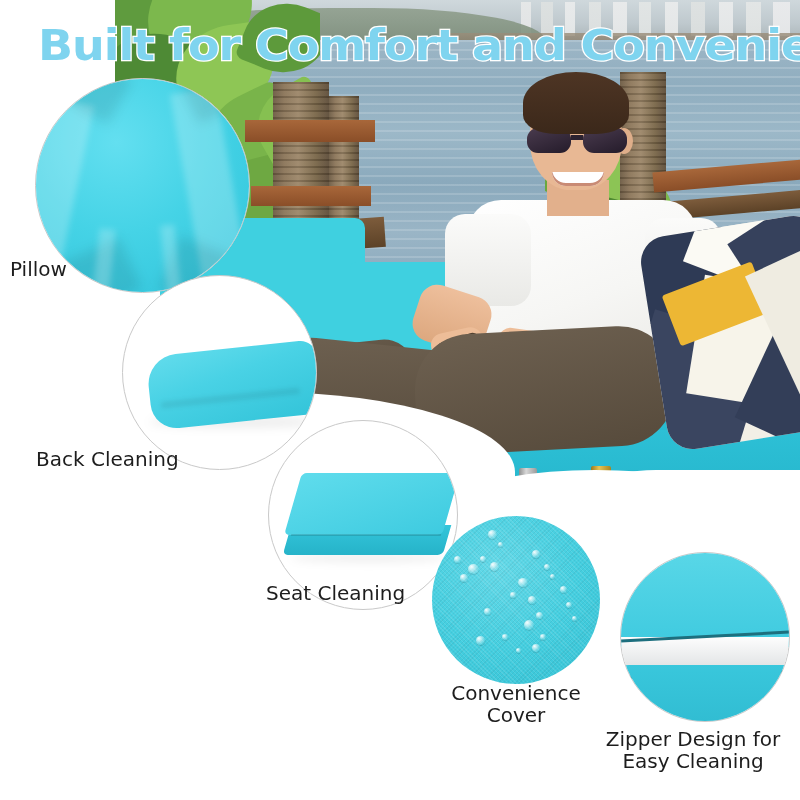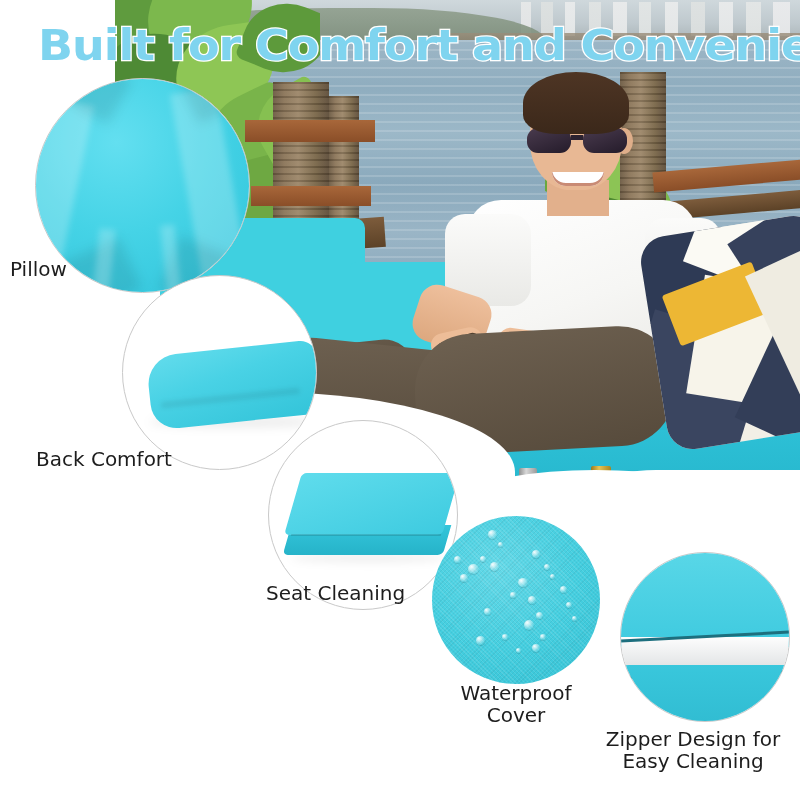--- a/index.html
+++ b/index.html
@@ -276,21 +276,21 @@
     <div class="c1-shadow" style="left:130px;top:170px;width:84px;height:58px;transform:rotate(22deg)"></div>
     <div class="c1-fold" style="left:60px;top:150px;width:16px;height:70px;transform:rotate(6deg)"></div>
     <div class="c1-fold" style="left:128px;top:146px;width:14px;height:74px;transform:rotate(-6deg)"></div>
   </div>
   <div class="label" style="left:10px;top:258px;">Pillow</div>
 
   <div class="circle" style="left:122px;top:275px;width:195px;height:195px;">
     <div class="bc-shadow"></div>
     <div class="bc-pillow"></div>
   </div>
-  <div class="label" style="left:36px;top:448px;">Back Comfort</div>
+  <div class="label" style="left:36px;top:448px;">Back Cleaning</div>
 
   <div class="circle" style="left:268px;top:420px;width:190px;height:190px;">
     <div class="sc-shadow"></div>
     <div class="sc-side"></div>
     <div class="sc-top"></div>
     <div class="sc-line"></div>
   </div>
   <div class="label" style="left:266px;top:582px;">Seat Cleaning</div>
 
   <div class="circle" style="left:432px;top:516px;width:168px;height:168px;border:none;">
@@ -314,21 +314,21 @@
     <div class="drop" style="left:100px;top:128px;width:8px;height:8px"></div>
     <div class="drop" style="left:118px;top:58px;width:5px;height:5px"></div>
     <div class="drop" style="left:128px;top:70px;width:7px;height:7px"></div>
     <div class="drop" style="left:52px;top:92px;width:7px;height:7px"></div>
     <div class="drop" style="left:44px;top:120px;width:9px;height:9px"></div>
     <div class="drop" style="left:134px;top:86px;width:6px;height:6px"></div>
     <div class="drop" style="left:140px;top:100px;width:5px;height:5px"></div>
     <div class="drop" style="left:70px;top:118px;width:6px;height:6px"></div>
     <div class="drop" style="left:84px;top:132px;width:5px;height:5px"></div>
   </div>
-  <div class="label" style="left:424px;top:682px;text-align:center;width:184px;">Waterproof
+  <div class="label" style="left:424px;top:682px;text-align:center;width:184px;">Convenience
 Cover</div>
 
   <div class="circle" style="left:620px;top:552px;width:170px;height:170px;">
     <div class="zp-top"></div>
     <div class="zp-foam"></div>
     <div class="zp-teeth" style="left:-6px;top:82px;width:180px;transform:rotate(-3deg)"></div>
     <div class="zp-teeth" style="left:-6px;top:120px;width:180px;transform:rotate(-2deg)"></div>
     <div class="zp-bot"></div>
   </div>
   <div class="label" style="left:586px;top:728px;text-align:center;width:214px;">Zipper Design for

